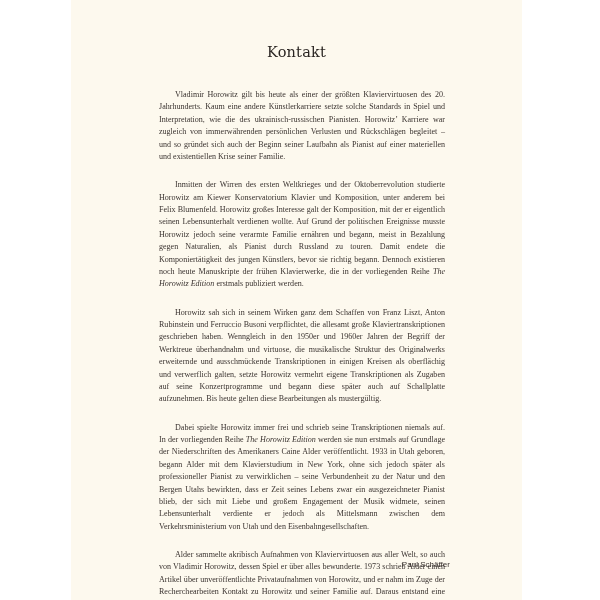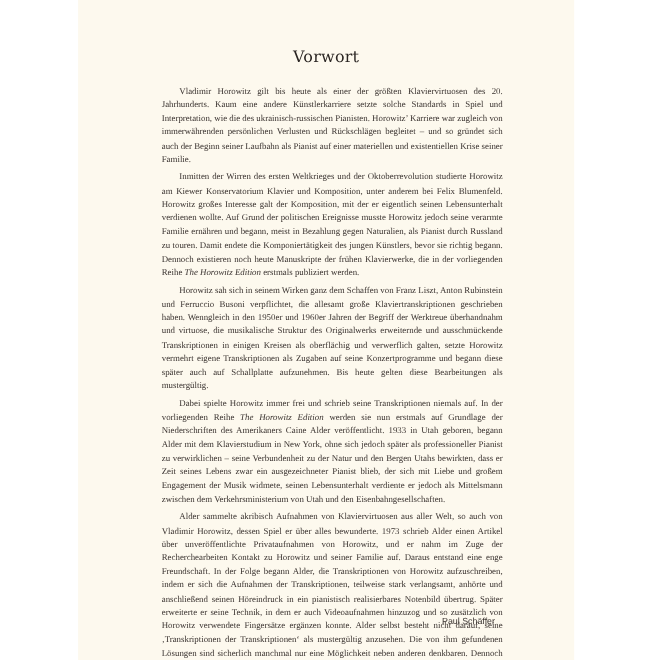--- a/index.html
+++ b/index.html
@@ -13,34 +13,34 @@
     text-align: center;
     font-family: "DejaVu Serif", serif;
     font-size: 14.5px; color: #2a2522; letter-spacing: 0.2px;
   }
   .body {
     position: absolute; left: 72px; top: 73px; width: 318px;
     font-family: "Liberation Serif", serif;
     font-size: 8.05px; line-height: 12.38px; color: #3a3330;
     text-align: justify; hyphens: manual;
   }
-  .body p { margin: 4px; text-indent: 16px; }
+  .body p { margin: 16px; text-indent: 16px; }
   .body p.first { text-indent: 16px; }
   .body i { font-style: italic; }
   .sig {
     position: absolute; right: 72px; top: 560px;
     font-family: Liberation Sans, sans-serif;
     font-size: 8.05px; color: #3a3330;
   }
 </style>
 </head>
 <body>
 
 <div class="page">
-  <div class="title">Vorwort</div>
+  <div class="title">Kontakt</div>
   <div class="body">
     <p class="first">Vladimir Horowitz gilt bis heute als einer der größten Klaviervirtuosen des 20. Jahrhunderts. Kaum eine andere Künstlerkarriere setzte solche Standards in Spiel und Interpretation, wie die des ukrainisch-russischen Pianisten. Horowitz’ Karriere war zugleich von immerwährenden persönlichen Verlusten und Rückschlägen begleitet – und so gründet sich auch der Beginn seiner Laufbahn als Pianist auf einer materiellen und existentiellen Krise seiner Familie.</p>
     <p>Inmitten der Wirren des ersten Weltkrieges und der Oktoberrevolution studierte Horowitz am Kie­wer Konservatorium Klavier und Komposition, unter anderem bei Felix Blumenfeld. Horowitz großes Interesse galt der Komposition, mit der er eigentlich seinen Lebensunterhalt verdienen wollte. Auf Grund der politischen Ereignisse musste Horowitz jedoch seine verarmte Familie ernähren und begann, meist in Bezahlung gegen Naturalien, als Pianist durch Russland zu touren. Damit endete die Komponiertätigkeit des jungen Künstlers, bevor sie richtig begann. Dennoch existieren noch heute Manuskripte der frühen Klavierwerke, die in der vorliegenden Reihe <i>The Horowitz Edition</i> erstmals publiziert werden.</p>
     <p>Horowitz sah sich in seinem Wirken ganz dem Schaffen von Franz Liszt, Anton Rubinstein und Ferruccio Busoni verpflichtet, die allesamt große Klaviertranskriptionen geschrieben haben. Wenn­gleich in den 1950er und 1960er Jahren der Begriff der Werktreue überhandnahm und virtuose, die musikalische Struktur des Originalwerks erweiternde und ausschmückende Transkriptionen in einigen Kreisen als oberflächig und verwerflich galten, setzte Horowitz vermehrt eigene Transkriptionen als Zugaben auf seine Konzertprogramme und begann diese später auch auf Schallplatte aufzunehmen. Bis heute gelten diese Bearbeitungen als mustergültig.</p>
     <p>Dabei spielte Horowitz immer frei und schrieb seine Transkriptionen niemals auf. In der vorliegenden Reihe <i>The Horowitz Edition</i> werden sie nun erstmals auf Grundlage der Niederschriften des Amerikaners Caine Alder veröffentlicht. 1933 in Utah geboren, begann Alder mit dem Klavierstudium in New York, ohne sich jedoch später als professioneller Pianist zu verwirklichen – seine Verbundenheit zu der Natur und den Bergen Utahs bewirkten, dass er Zeit seines Lebens zwar ein ausgezeichneter Pianist blieb, der sich mit Liebe und großem Engagement der Musik widmete, seinen Lebensunterhalt verdiente er jedoch als Mittels­mann zwischen dem Verkehrsministerium von Utah und den Eisenbahngesellschaften.</p>
     <p>Alder sammelte akribisch Aufnahmen von Klaviervirtuosen aus aller Welt, so auch von Vladimir Horowitz, dessen Spiel er über alles bewunderte. 1973 schrieb Alder einen Artikel über unveröffentlichte Privataufnahmen von Horowitz, und er nahm im Zuge der Recherchearbeiten Kontakt zu Horowitz und seiner Familie auf. Daraus entstand eine enge Freundschaft. In der Folge begann Alder, die Tran­skriptionen von Horowitz aufzuschreiben, indem er sich die Aufnahmen der Transkriptionen, teilweise stark verlangsamt, anhörte und anschließend seinen Höreindruck in ein pianistisch realisierbares No­tenbild übertrug. Später erweiterte er seine Technik, in dem er auch Videoaufnahmen hinzuzog und so zusätzlich von Horowitz verwendete Fingersätze ergänzen konnte. Alder selbst besteht nicht darauf, seine ‚Transkriptionen der Transkriptionen‘ als mustergültig anzusehen. Die von ihm gefundenen Lösungen sind sicherlich manchmal nur eine Möglichkeit neben anderen denkbaren. Dennoch zeigte sich Horowitz selbst von Alders Schriftfassungen seiner Transkriptionen begeistert, wenngleich er eine Veröffentlichung, wohl auch aus Angst vor einer wie auch immer gearteten ästhetischen Kritik an seinem Umgang mit den Originalkompositionen, lange Zeit ablehnte.</p>
     <p>Die vorliegenden Kompositionen und Transkriptionen in Alders Abschrift stellen ein beeindru­ckendes Zeugnis des kompositorischen Schaffens von Horowitz dar. Die Reihe  versucht, dieses Schaffen abzubilden und für interessierte Spieler:innen und Hörer:innen erlebbar zu machen. Auch wenn Horowitz sich für den Weg als Konzertpianist entscheiden musste, der Wunsch zu komponieren blieb offenbar immer lebendig.</p>
   </div>
   <div class="sig">Paul Schäffer</div>
 </div>

